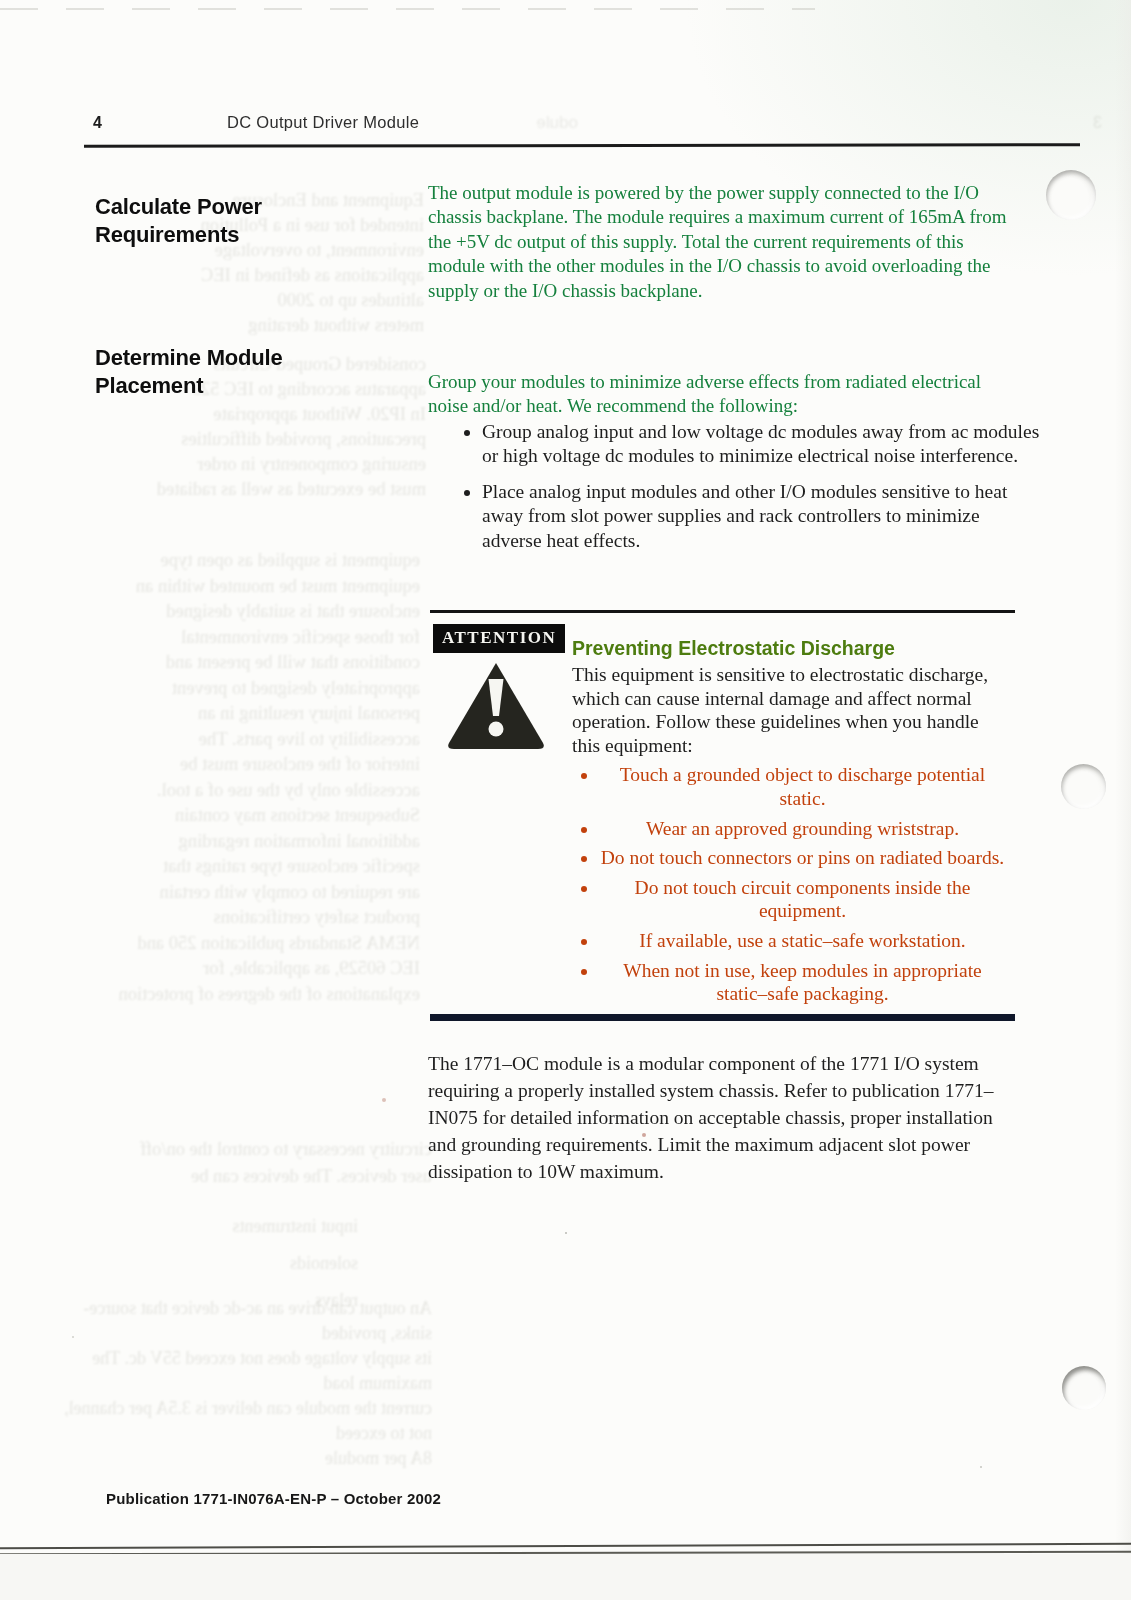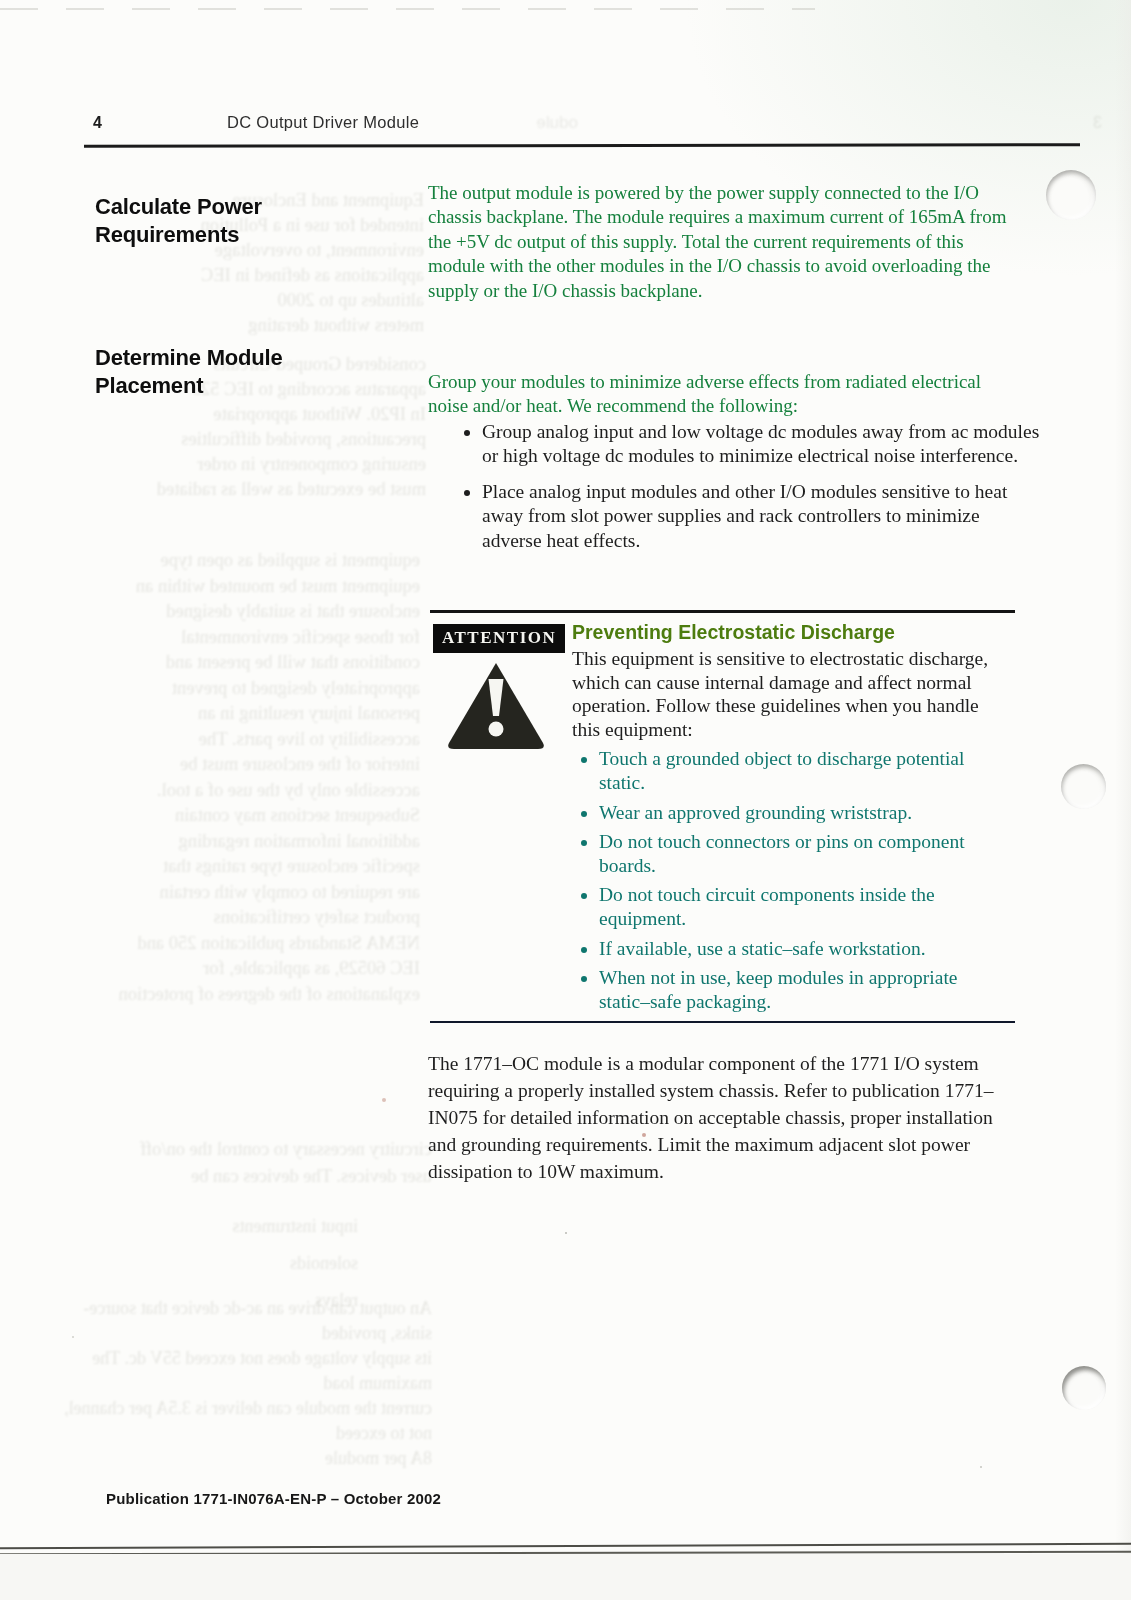--- a/index.html
+++ b/index.html
@@ -65,29 +65,29 @@
   .body-text{font-size:19px;line-height:24.4px;color:#15803d;}
   .sec1-body{left:428px;top:181px;width:588px;}
   .sec2-body{left:428px;top:348px;width:588px;margin-top:22px;}
   .bullet-list{margin:0;padding-left:30px;}
   .bullet-list li{margin-bottom:11px;}
   .bullet-list li:last-child{margin-bottom:0;}
   .sec2-bullets{left:452px;top:420px;width:562px;font-size:19.5px;line-height:24.4px;color:#1e1e1e;}
 
   
   .attention-box{left:430px;top:610px;width:585px;
-    border-top:3px solid #141414;border-bottom:2px solid #0f172a;
-    padding:6px 0 8px 0;box-sizing:border-box;min-height:400px;}
+    border-top:3px solid #141414;border-bottom:7px solid #0f172a;
+    padding:22px 0 8px 0;box-sizing:border-box;min-height:400px;}
   .attention-label{position:absolute;left:3px;top:11px;background:#0c0c0c;color:#f5f5f1;
     font:bold 17px "Liberation Serif",serif;letter-spacing:1.5px;padding:4px 9px 5px;}
   .attention-triangle{position:absolute;left:14px;top:46px;}
   .attention-content{margin-left:142px;width:434px;}
   .attention-heading{margin:0 0 2px;font:bold 19.5px/26px "Liberation Sans",sans-serif;color:#4d7c0f;}
   .attention-body{margin:0 0 6px;font-size:19.5px;line-height:23.6px;color:#1e1e1e;}
-  .attention-bullets{margin:0;padding-left:27px;font-size:19.5px;line-height:23.6px;color:#0f766e;}
+  .attention-bullets{margin:0;padding-left:27px;font-size:19.5px;line-height:23.6px;color:#c2410c;text-align:center;}
   .attention-bullets li{margin-bottom:6px;}
   .attention-bullets li:last-child{margin-bottom:0;}
 
   .closing-paragraph{left:428px;top:1050px;width:588px;font-size:19.5px;line-height:27px;color:#1e1e1e;}
 
   .footer-text{left:106px;top:1490px;font:600 15px "Liberation Sans",sans-serif;
     color:#171717;letter-spacing:.2px;}
 </style>
 </head>
 <body>
@@ -165,21 +165,21 @@
         <path d="M44.5 20 L59.5 20 L55 57 L49 57 Z" fill="#f6f6f2"></path>
         <circle cx="52" cy="70" r="7.5" fill="#f6f6f2"></circle>
       </svg>
     </span>
     <div class="attention-content">
       <h3 class="attention-heading">Preventing Electrostatic Discharge</h3>
       <p class="attention-body">This equipment is sensitive to electrostatic discharge, which can cause internal damage and affect normal operation. Follow these guidelines when you handle this equipment:</p>
       <ul class="attention-bullets">
         <li>Touch a grounded object to discharge potential static.</li>
         <li>Wear an approved grounding wriststrap.</li>
-        <li>Do not touch connectors or pins on component boards.</li>
+        <li>Do not touch connectors or pins on radiated boards.</li>
         <li>Do not touch circuit components inside the equipment.</li>
         <li>If available, use a static–safe workstation.</li>
         <li>When not in use, keep modules in appropriate static–safe packaging.</li>
       </ul>
     </div>
   </div>
 
   <div class="abs body-text closing-paragraph">The 1771–OC module is a modular component of the 1771 I/O system requiring a properly installed system chassis. Refer to publication 1771–IN075 for detailed information on acceptable chassis, proper installation and grounding requirements. Limit the maximum adjacent slot power dissipation to 10W maximum.</div>
 
   <div class="abs footer-text">Publication 1771-IN076A-EN-P – October 2002</div>

